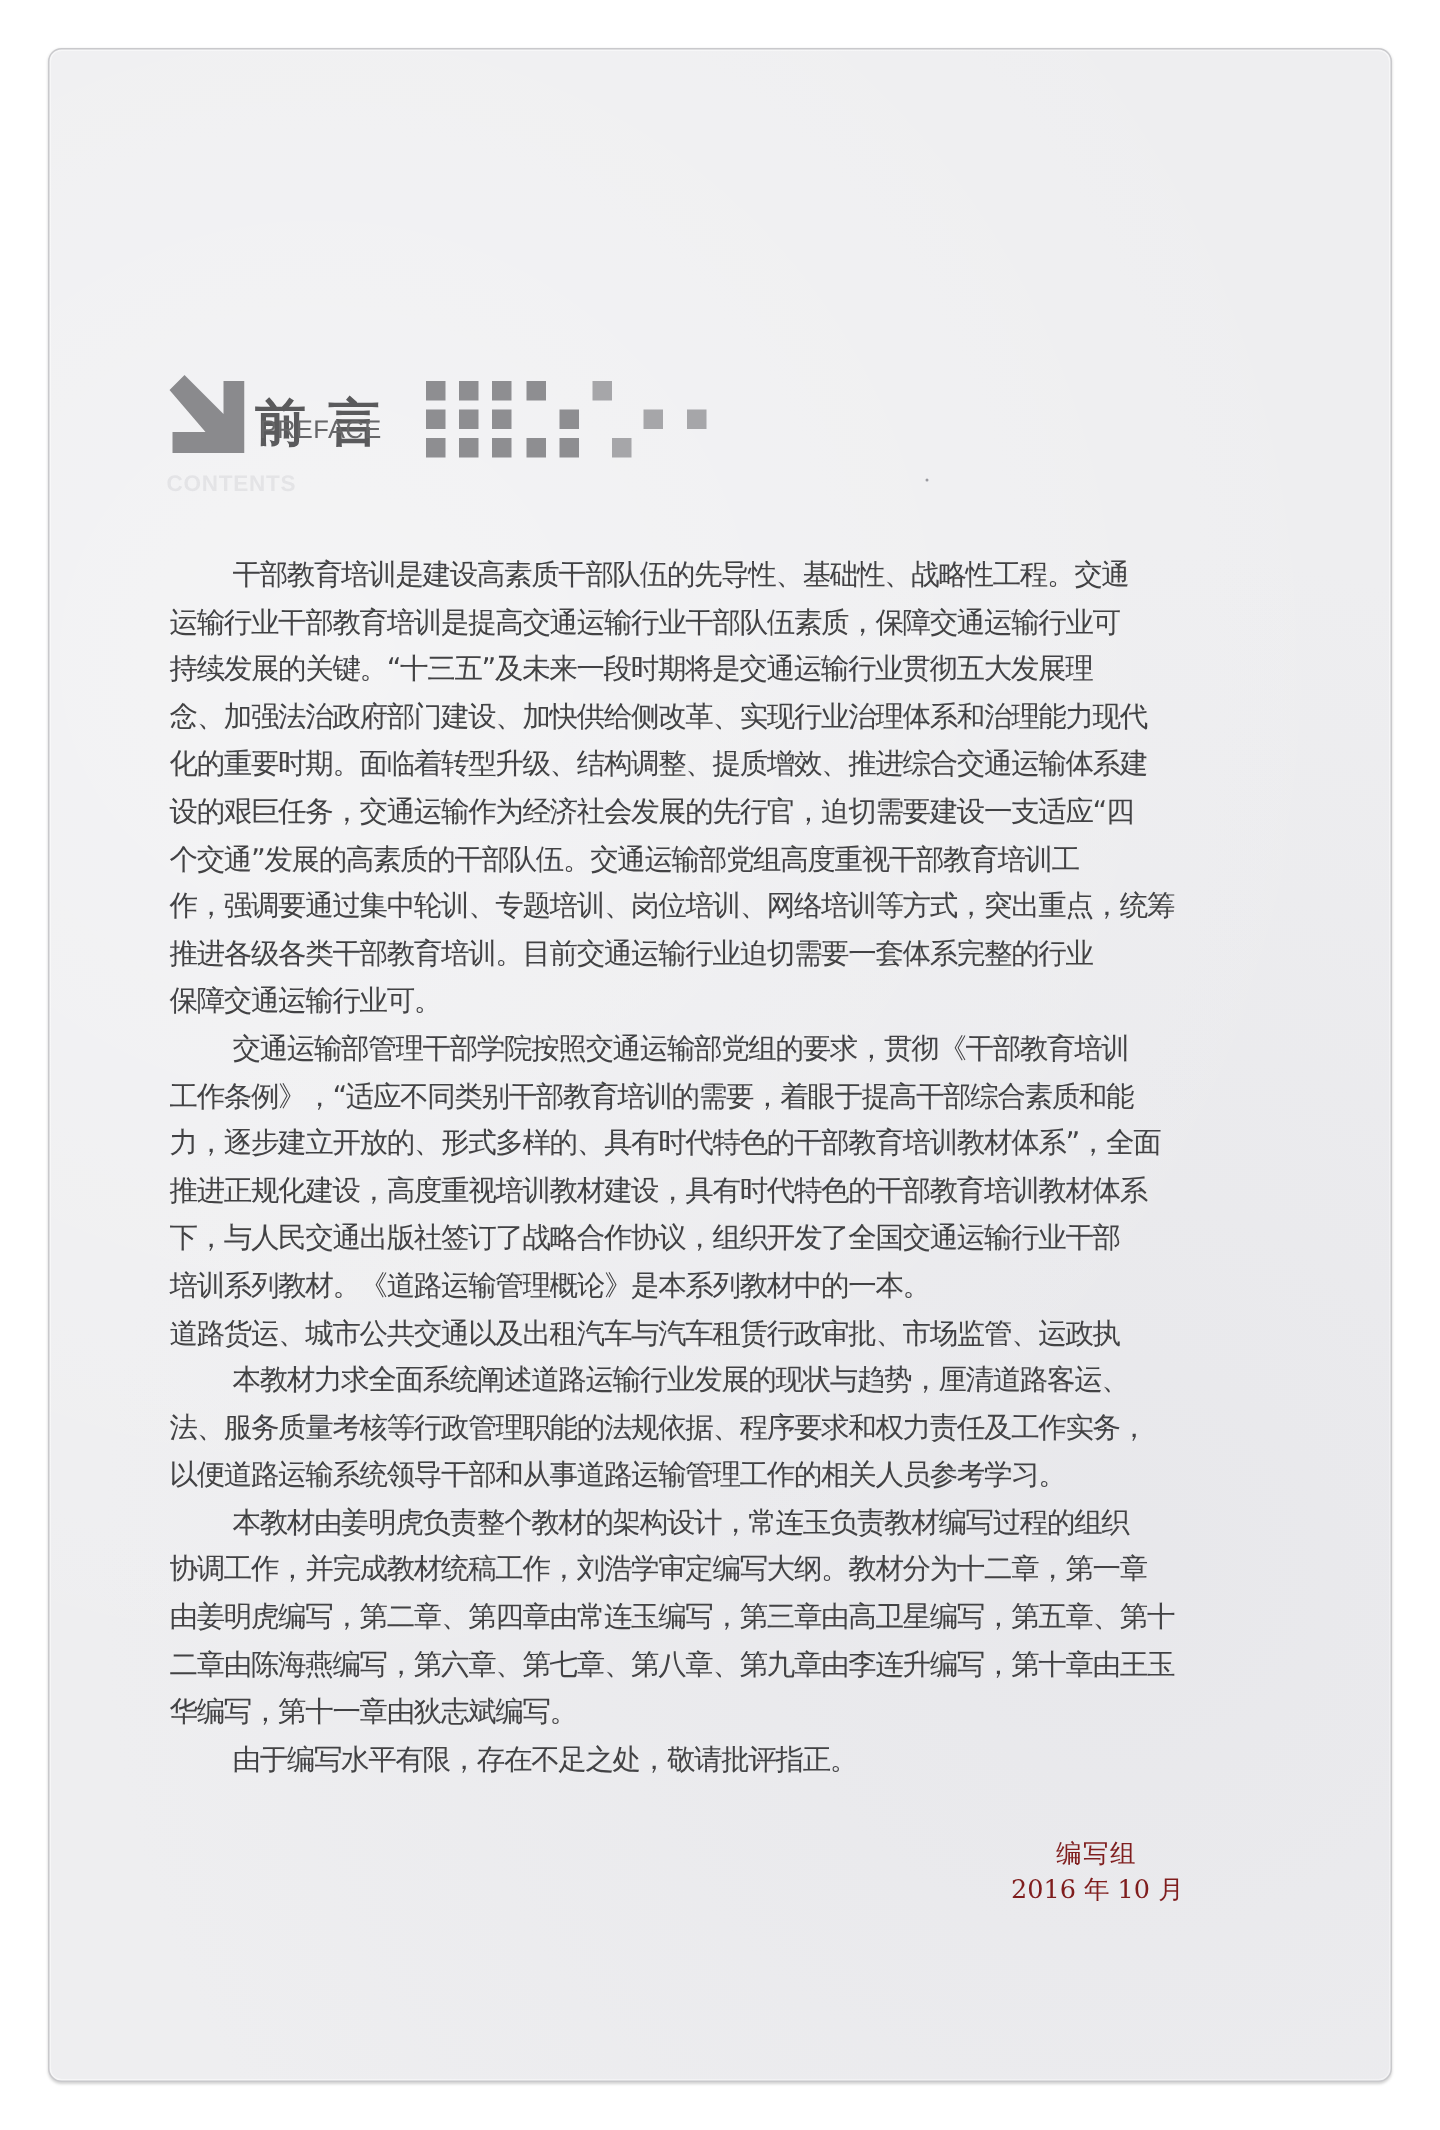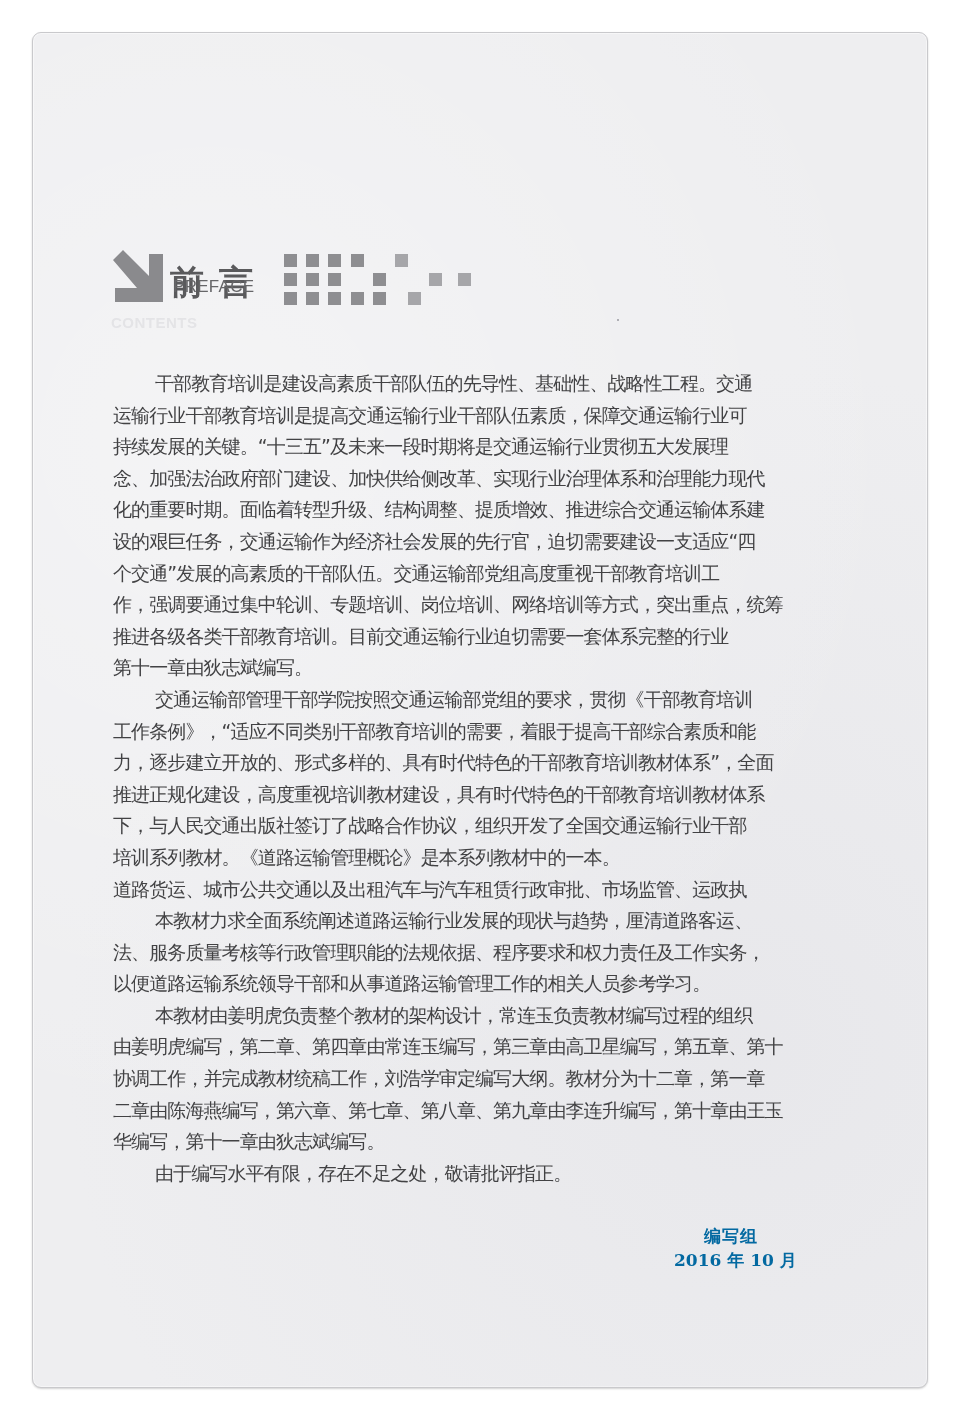--- a/index.html
+++ b/index.html
@@ -116,22 +116,22 @@
     color: #424244;
     white-space: nowrap;
     font-family: "DejaVu Sans", sans-serif;
     letter-spacing: -0.9px;
   }
   .line.indent { padding-left: 42px; }
 
   .sign {
     position: absolute;
     font-family: "DejaVu Serif", "Liberation Serif", serif;
-    font-weight: bold;
-    color: #0369a1;
+    font-weight: normal;
+    color: #7f1d1d;
     white-space: nowrap;
   }
   .sign-group {
     left: 671px;
     top: 1192px;
     font-size: 17px;
     line-height: 22px;
     letter-spacing: 1px;
   }
   .sign-date {
@@ -185,43 +185,43 @@
     <div>
       <span class="line indent">干部教育培训是建设高素质干部队伍的先导性、基础性、战略性工程。交通</span>
       <span class="line">运输行业干部教育培训是提高交通运输行业干部队伍素质，保障交通运输行业可</span>
       <span class="line">持续发展的关键。“十三五”及未来一段时期将是交通运输行业贯彻五大发展理</span>
       <span class="line">念、加强法治政府部门建设、加快供给侧改革、实现行业治理体系和治理能力现代</span>
       <span class="line">化的重要时期。面临着转型升级、结构调整、提质增效、推进综合交通运输体系建</span>
       <span class="line">设的艰巨任务，交通运输作为经济社会发展的先行官，迫切需要建设一支适应“四</span>
       <span class="line">个交通”发展的高素质的干部队伍。交通运输部党组高度重视干部教育培训工</span>
       <span class="line">作，强调要通过集中轮训、专题培训、岗位培训、网络培训等方式，突出重点，统筹</span>
       <span class="line">推进各级各类干部教育培训。目前交通运输行业迫切需要一套体系完整的行业</span>
-      <span class="line">第十一章由狄志斌编写。</span>
+      <span class="line">保障交通运输行业可。</span>
     </div>
 
     <div>
       <span class="line indent">交通运输部管理干部学院按照交通运输部党组的要求，贯彻《干部教育培训</span>
       <span class="line">工作条例》，“适应不同类别干部教育培训的需要，着眼于提高干部综合素质和能</span>
       <span class="line">力，逐步建立开放的、形式多样的、具有时代特色的干部教育培训教材体系”，全面</span>
       <span class="line">推进正规化建设，高度重视培训教材建设，具有时代特色的干部教育培训教材体系</span>
       <span class="line">下，与人民交通出版社签订了战略合作协议，组织开发了全国交通运输行业干部</span>
       <span class="line">培训系列教材。《道路运输管理概论》是本系列教材中的一本。</span>
     </div>
 
     <div>
       <span class="line">道路货运、城市公共交通以及出租汽车与汽车租赁行政审批、市场监管、运政执</span>
       <span class="line indent">本教材力求全面系统阐述道路运输行业发展的现状与趋势，厘清道路客运、</span>
       <span class="line">法、服务质量考核等行政管理职能的法规依据、程序要求和权力责任及工作实务，</span>
       <span class="line">以便道路运输系统领导干部和从事道路运输管理工作的相关人员参考学习。</span>
     </div>
 
     <div>
       <span class="line indent">本教材由姜明虎负责整个教材的架构设计，常连玉负责教材编写过程的组织</span>
+      <span class="line">协调工作，并完成教材统稿工作，刘浩学审定编写大纲。教材分为十二章，第一章</span>
       <span class="line">由姜明虎编写，第二章、第四章由常连玉编写，第三章由高卫星编写，第五章、第十</span>
-      <span class="line">协调工作，并完成教材统稿工作，刘浩学审定编写大纲。教材分为十二章，第一章</span>
       <span class="line">二章由陈海燕编写，第六章、第七章、第八章、第九章由李连升编写，第十章由王玉</span>
       <span class="line">华编写，第十一章由狄志斌编写。</span>
     </div>
 
     <div>
       <span class="line indent">由于编写水平有限，存在不足之处，敬请批评指正。</span>
     </div>
   </div>
 
   <div class="sign sign-group">编写组</div>

